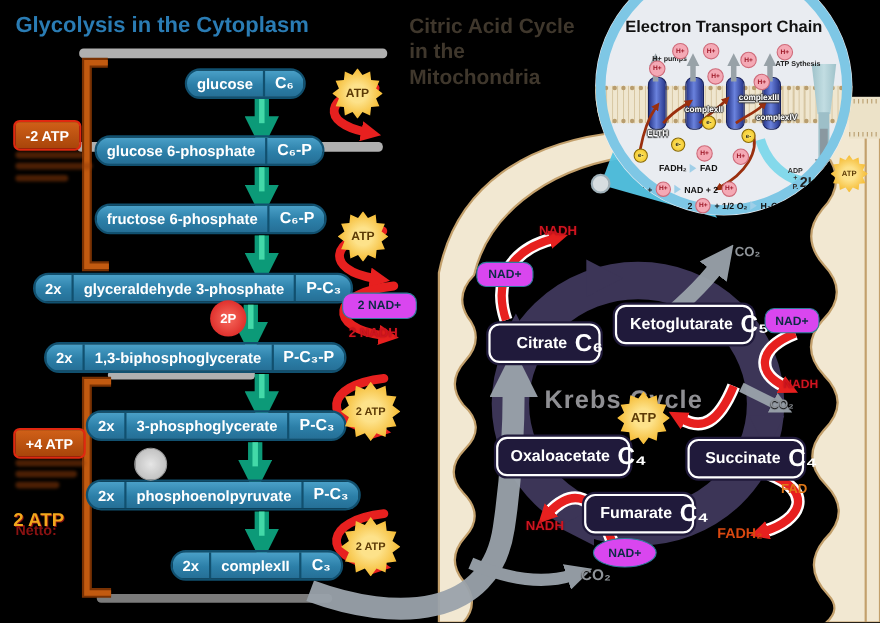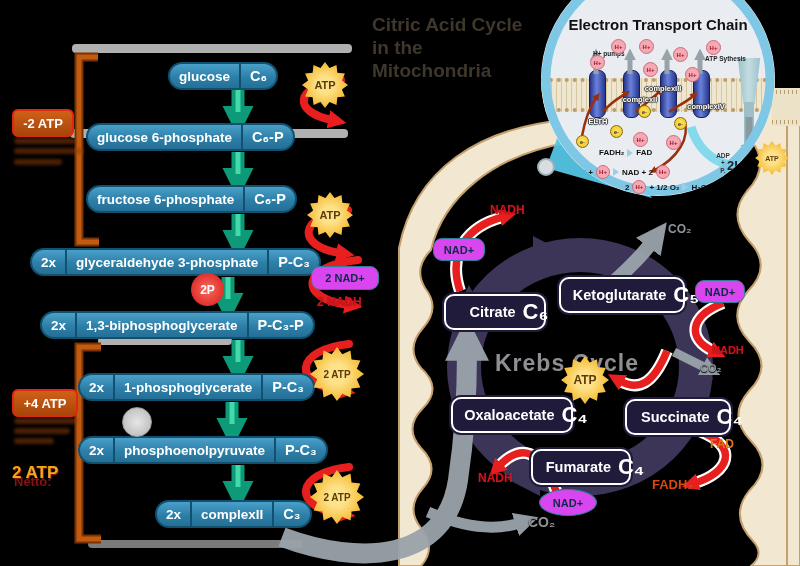--- a/index.html
+++ b/index.html
@@ -197,21 +197,21 @@
       </g>
       <circle cx="117" cy="117" r="112" fill="none" stroke="#7ec7e5" stroke-width="9"></circle>
     </svg>
 
     <div class="abs" style="left:25px;top:54px;width:184px;text-align:center;font-size:15px;font-weight:bold;color:#111;">Electron Transport Chain</div>
     <div class="abs" style="left:52px;top:88px;font-size:6.5px;font-weight:bold;color:#222;">H+ pumps</div>
     <div class="abs" style="left:164px;top:93px;width:66px;font-size:6.5px;font-weight:bold;color:#222;">ATP Sythesis</div>
 
     <div class="clabel" style="left:40px;top:131px;width:34px;margin-top:24px;">ELTH</div>
     <div class="clabel" style="left:76px;top:133px;width:46px;">complexII</div>
-    <div class="clabel" style="left:97px;top:122px;width:50px;">complexIII</div>
+    <div class="clabel" style="left:124px;top:122px;width:50px;text-decoration:underline;">complexIII</div>
     <div class="clabel" style="left:140px;top:140px;width:50px;">complexIV</div>
 
     <div class="hchip" style="left:70px;top:77px;">H+</div>
     <div class="hchip" style="left:98px;top:77px;">H+</div>
     <div class="hchip" style="left:132px;top:85px;">H+</div>
     <div class="hchip" style="left:165px;top:78px;">H+</div>
     <div class="hchip" style="left:49px;top:93px;">H+</div>
     <div class="hchip" style="left:102px;top:100px;">H+</div>
     <div class="hchip" style="left:144px;top:105px;">H+</div>
     <div class="hchip" style="left:92px;top:170px;">H+</div>
@@ -246,20 +246,21 @@
         <div>+</div>
         <div>P.</div>
     </div>
     <div class="abs" style="left:186px;top:196px;font-size:13px;font-weight:bold;color:#222;">2H+</div>
   </div>
 
   <div class="star" style="left:755px;top:141px;width:34px;height:34px;font-size:7px;">
     <span>ATP</span>
   </div>
 
+  <div class="abs" style="left:14px;top:12px;font-size:20px;font-weight:bold;color:#2a7cb4;text-shadow:1px 1px 0 rgba(0,0,0,.55);">Glycolysis in the Cytoplasm</div>
   <div class="abs" style="left:372px;top:14px;width:170px;font-size:19px;font-weight:bold;color:#453c30;opacity:.92;line-height:1.2;text-shadow:1px 1px 0 #000;">
     <div>Citric Acid Cycle</div>
     <div>in the</div>
     <div>Mitochondria</div>
   </div>
 
   <div class="grow" style="left:168px;top:62px;">
     <span class="seg">glucose</span>
       <span class="seg formula">C₆</span>
   </div>
@@ -276,21 +277,21 @@
       <span class="seg">glyceraldehyde 3-phosphate</span>
       <span class="seg formula">P-C₃</span>
   </div>
   <div class="grow" style="left:40px;top:311px;">
     <span class="seg">2x</span>
       <span class="seg">1,3-biphosphoglycerate</span>
       <span class="seg formula">P-C₃-P</span>
   </div>
   <div class="grow" style="left:78px;top:373px;">
     <span class="seg">2x</span>
-      <span class="seg">1-phosphoglycerate</span>
+      <span class="seg">3-phosphoglycerate</span>
       <span class="seg formula">P-C₃</span>
   </div>
   <div class="grow" style="left:78px;top:436px;">
     <span class="seg">2x</span>
       <span class="seg">phosphoenolpyruvate</span>
       <span class="seg formula">P-C₃</span>
   </div>
   <div class="grow" style="left:155px;top:500px;">
     <span class="seg">2x</span>
       <span class="seg">complexII</span>

